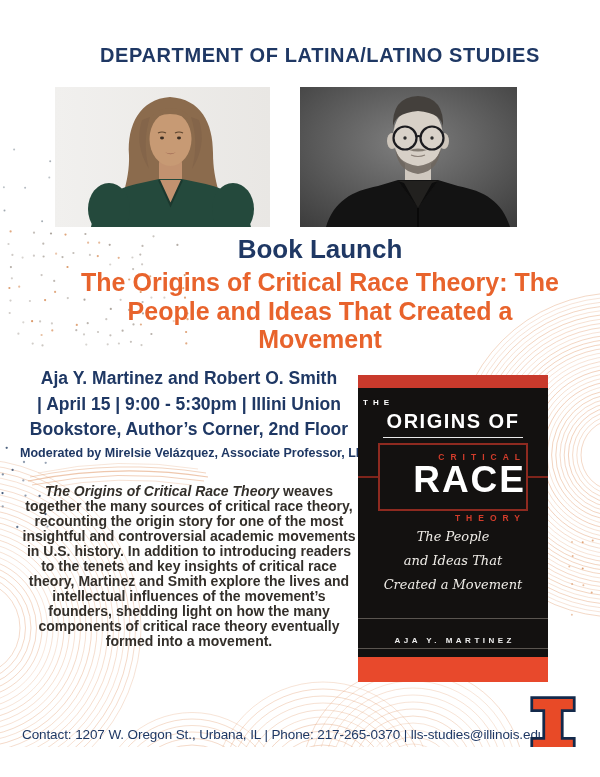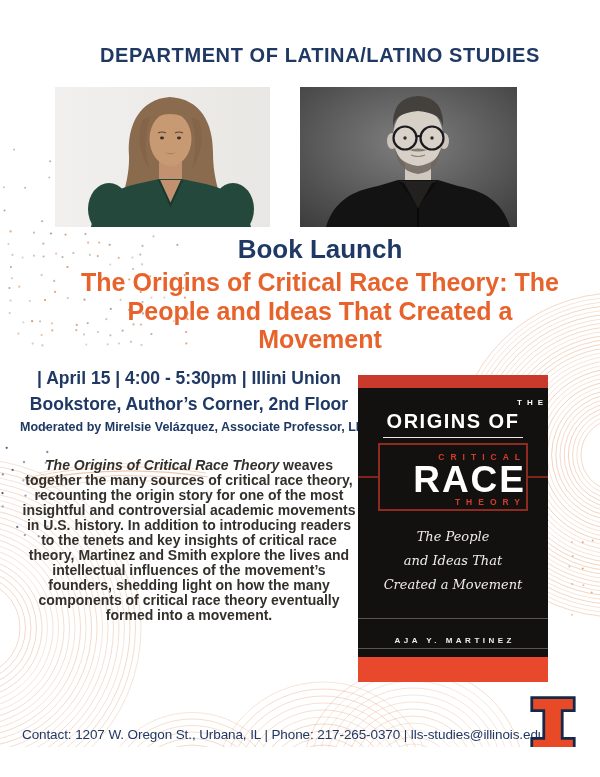--- a/index.html
+++ b/index.html
@@ -24,33 +24,33 @@
     font-weight:700;color:#e8632c;}
 
   .left-col{top:366px;left:20px;width:338px;text-align:center;}
   .info-line{font-size:17.5px;line-height:25.5px;font-weight:700;color:#1f3864;white-space:nowrap;}
   .moderator{margin-top:3px;font-size:12.5px;font-weight:700;color:#1f3864;white-space:nowrap;}
   .desc{margin:24px 0 0 0;font-size:14px;line-height:15px;font-weight:700;color:#332f2a;}
   .desc em{font-style:italic;}
 
   .cover{left:358px;top:375px;width:190px;height:307px;background:#131110;z-index:2;}
   .cover-topbar{position:absolute;top:0;left:0;right:0;height:13px;background:#c93a2c;}
-  .cover-the{position:absolute;top:23px;left:0;right:0;text-align:right;color:#fff;
+  .cover-the{position:absolute;top:23px;left:0;right:0;text-align:left;color:#fff;
     font-size:8px;font-weight:700;letter-spacing:5px;text-indent:5px;}
   .cover-origins{position:absolute;top:35px;left:0;right:0;text-align:center;}
   .cover-origins span{display:inline-block;color:#fff;font-size:20px;font-weight:700;
     letter-spacing:1.5px;border-bottom:1.5px solid #e9e9e9;padding:0 4px 4px 4px;}
   .cover-midline{position:absolute;top:101px;left:0;right:0;height:2px;background:#7e241b;}
   .cover-box{position:absolute;top:68px;left:20px;width:150px;height:68px;background:#131110;
     border:2px solid #8e2a20;text-align:right;}
   .cover-critical,.cover-theory{color:#d23c2b;font-size:8.5px;font-weight:700;
     letter-spacing:6px;text-indent:6px;}
   .cover-critical{margin-top:7px;}
   .cover-race{color:#ffffff;font-size:37px;line-height:34px;font-weight:700;letter-spacing:2px;text-indent:2px;margin-top:1px;}
-  .cover-theory{margin-top:0;}
+  .cover-theory{margin-top:16px;}
   .cover-subtitle{position:absolute;top:150px;left:0;right:0;text-align:center;
     font-family:"DejaVu Serif",serif;font-style:italic;color:#efece7;font-size:13px;line-height:24px;}
   .cover-authors{position:absolute;top:243px;left:0;right:0;text-align:center;}
   .aline{height:1px;background:#5a5550;}
   .aname{color:#eeeeee;font-size:8px;font-weight:700;letter-spacing:3.5px;text-indent:3.5px;padding:3.5px 0;margin-top:13px;}
   .cover-bottombar{position:absolute;bottom:0;left:0;right:0;height:25px;background:#e8492c;}
 
   .footer{top:727px;left:22px;font-size:13.5px;color:#1f3864;letter-spacing:-.1px;white-space:nowrap;}
   .logo{left:529px;top:694px;}
   .fineprint{left:532px;top:758px;font-size:6px;color:#c4c4c4;letter-spacing:.2px;}
@@ -350,21 +350,22 @@
   </div>
 
   <div class="layer book-launch">Book Launch</div>
   <div class="layer main-title">
     <div>The Origins of Critical Race Theory: The</div>
     <div>People and Ideas That Created a</div>
     <div>Movement</div>
   </div>
 
   <div class="layer left-col">
-    <div class="info-line">| April 15 | 4:00 - 5:30pm | Illini Union</div>
+    <div class="info-line">Aja Y. Martinez and Robert O. Smith</div>
+    <div class="info-line">| April 15 | 9:00 - 5:30pm | Illini Union</div>
     <div class="info-line">Bookstore, Author’s Corner, 2nd Floor</div>
     <div class="moderator">Moderated by Mirelsie Velázquez, Associate Professor, LLS</div>
     <p class="desc"><em>The Origins of Critical Race Theory</em><span> weaves together the many sources of critical race theory, recounting the origin story for one of the most insightful and controversial academic movements in U.S. history. In addition to introducing readers to the tenets and key insights of critical race theory, Martinez and Smith explore the lives and intellectual influences of the movement’s founders, shedding light on how the many components of critical race theory eventually formed into a movement.</span></p>
   </div>
 
   <div class="layer cover">
     <div class="cover-topbar"></div>
     <div class="cover-the">THE</div>
     <div class="cover-origins"><span>ORIGINS OF</span></div>
     <div class="cover-midline"></div>

